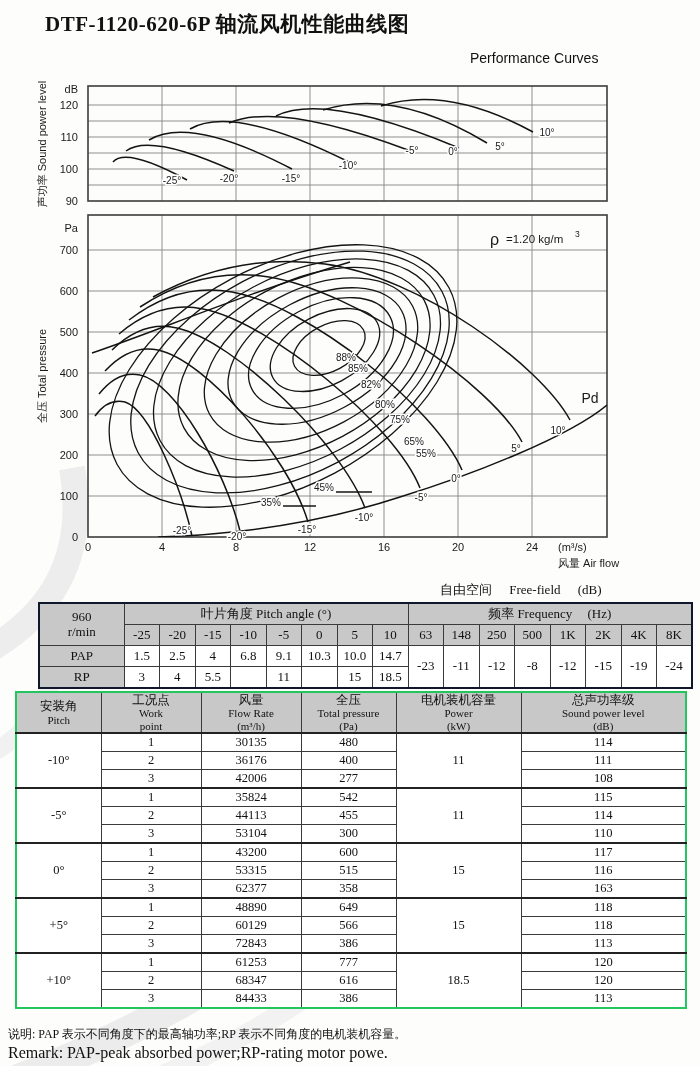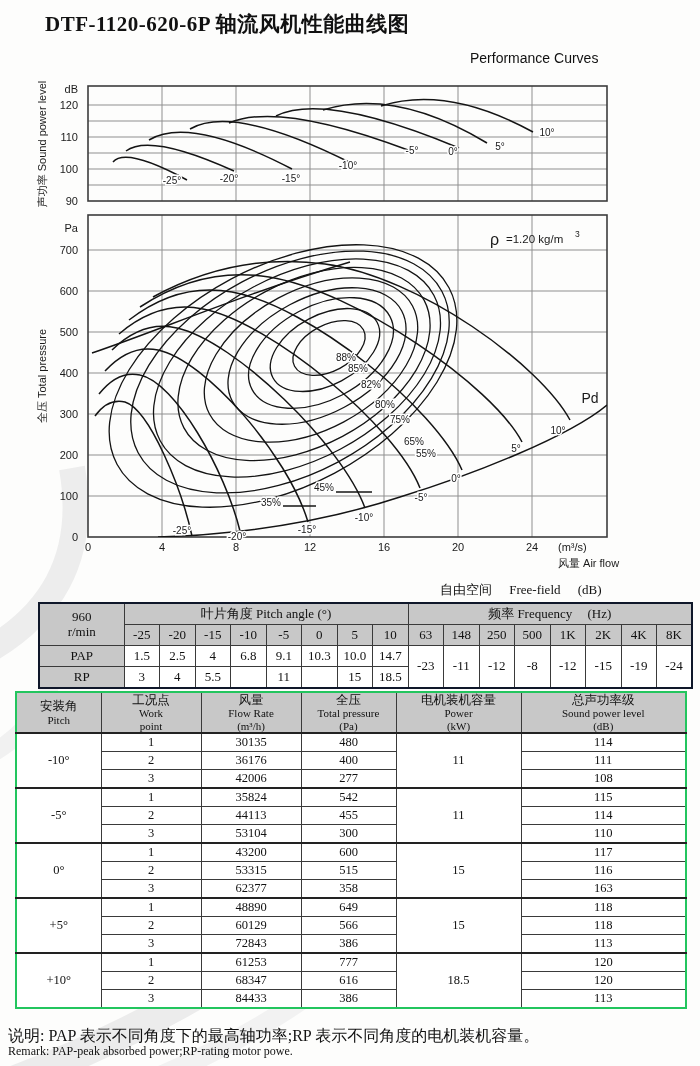--- a/index.html
+++ b/index.html
@@ -29,22 +29,22 @@
   .t1{left:38px;top:602px;width:655px;}
   .t1 td{height:20px;}
   .t2{left:15px;top:691px;width:670px;}
   .t2 td{font-size:12.5px;height:17px;}
   .hd{background:#c8c8c8;}
   .t1,. t2{}
   .t1{border:2px solid #0f172a;padding-left:26px;}
   .t2{border:2px solid #22c55e;}
   .t2 .gstart td{border-top:2px solid #222;}
   .hsmall{font-size:11px;line-height:1.12;}
-  .notes1{left:8px;top:1026px;font-size:16px;}
-  .notes2{left:8px;top:1044px;font-size:12px;}
+  .notes1{left:8px;top:1026px;font-size:12px;}
+  .notes2{left:8px;top:1044px;font-size:16px;}
 </style>
 </head>
 <body>
 
 <div class="page">
 
   <svg class="wm" width="700" height="1066">
     <path d="M-30 660 Q 95 600 72 468" fill="none" stroke="#ededed" stroke-width="26"></path>
     <path d="M-40 1100 Q 140 1040 300 930" fill="none" stroke="#ececec" stroke-width="30"></path>
     <path d="M70 1110 Q 235 1055 335 975" fill="none" stroke="#f2f2f2" stroke-width="20"></path>

